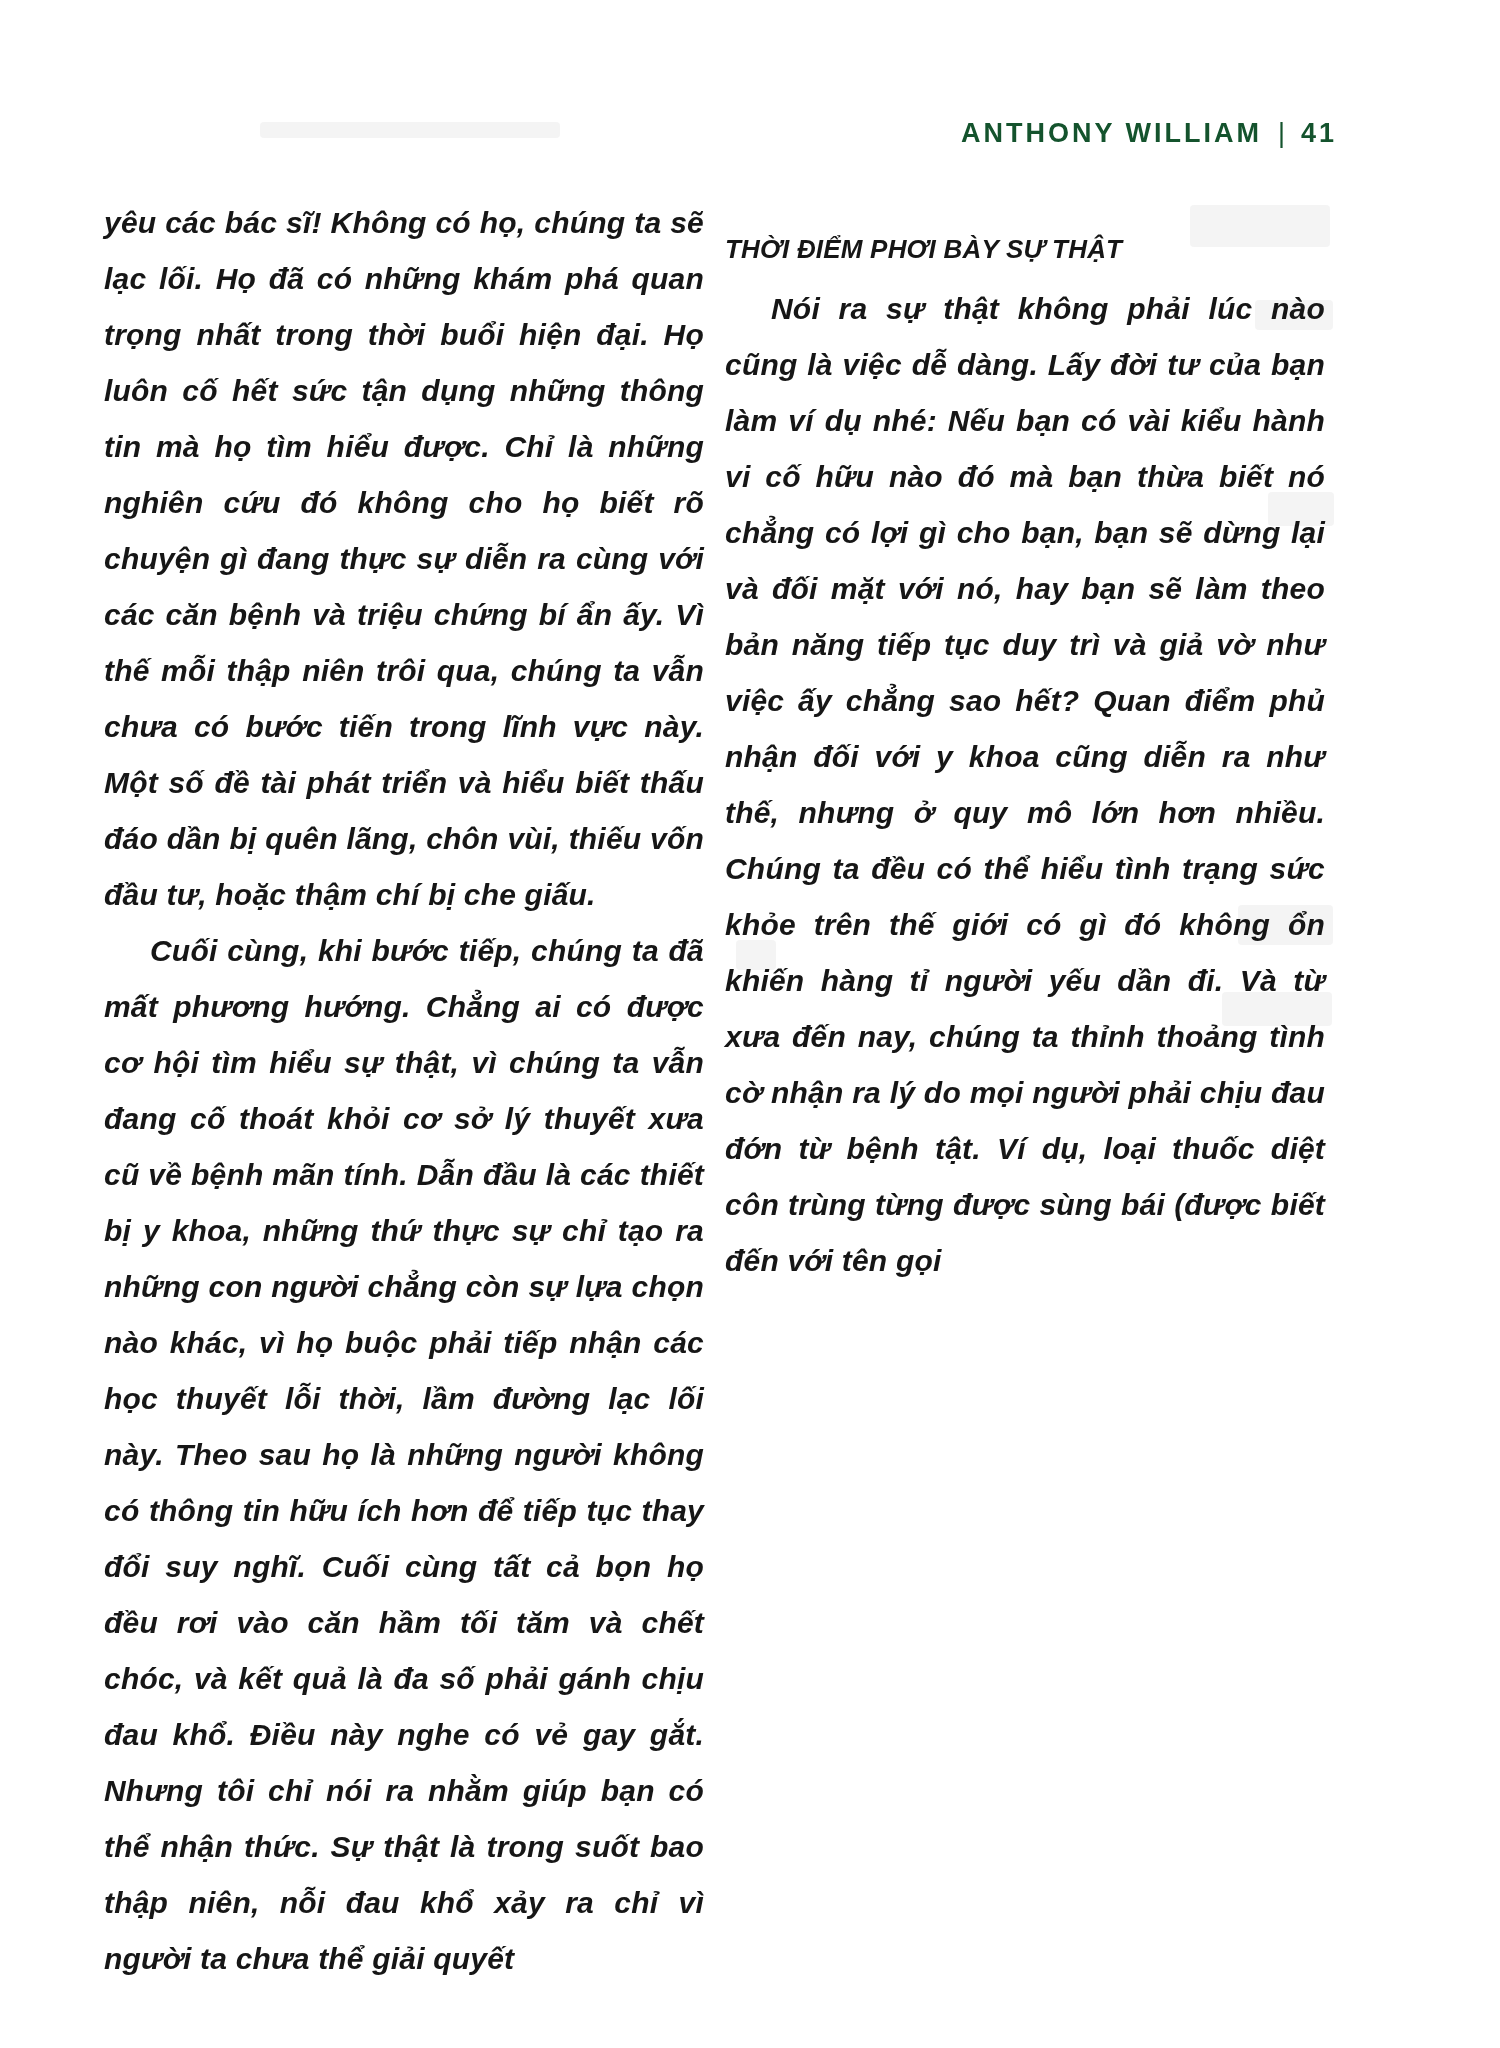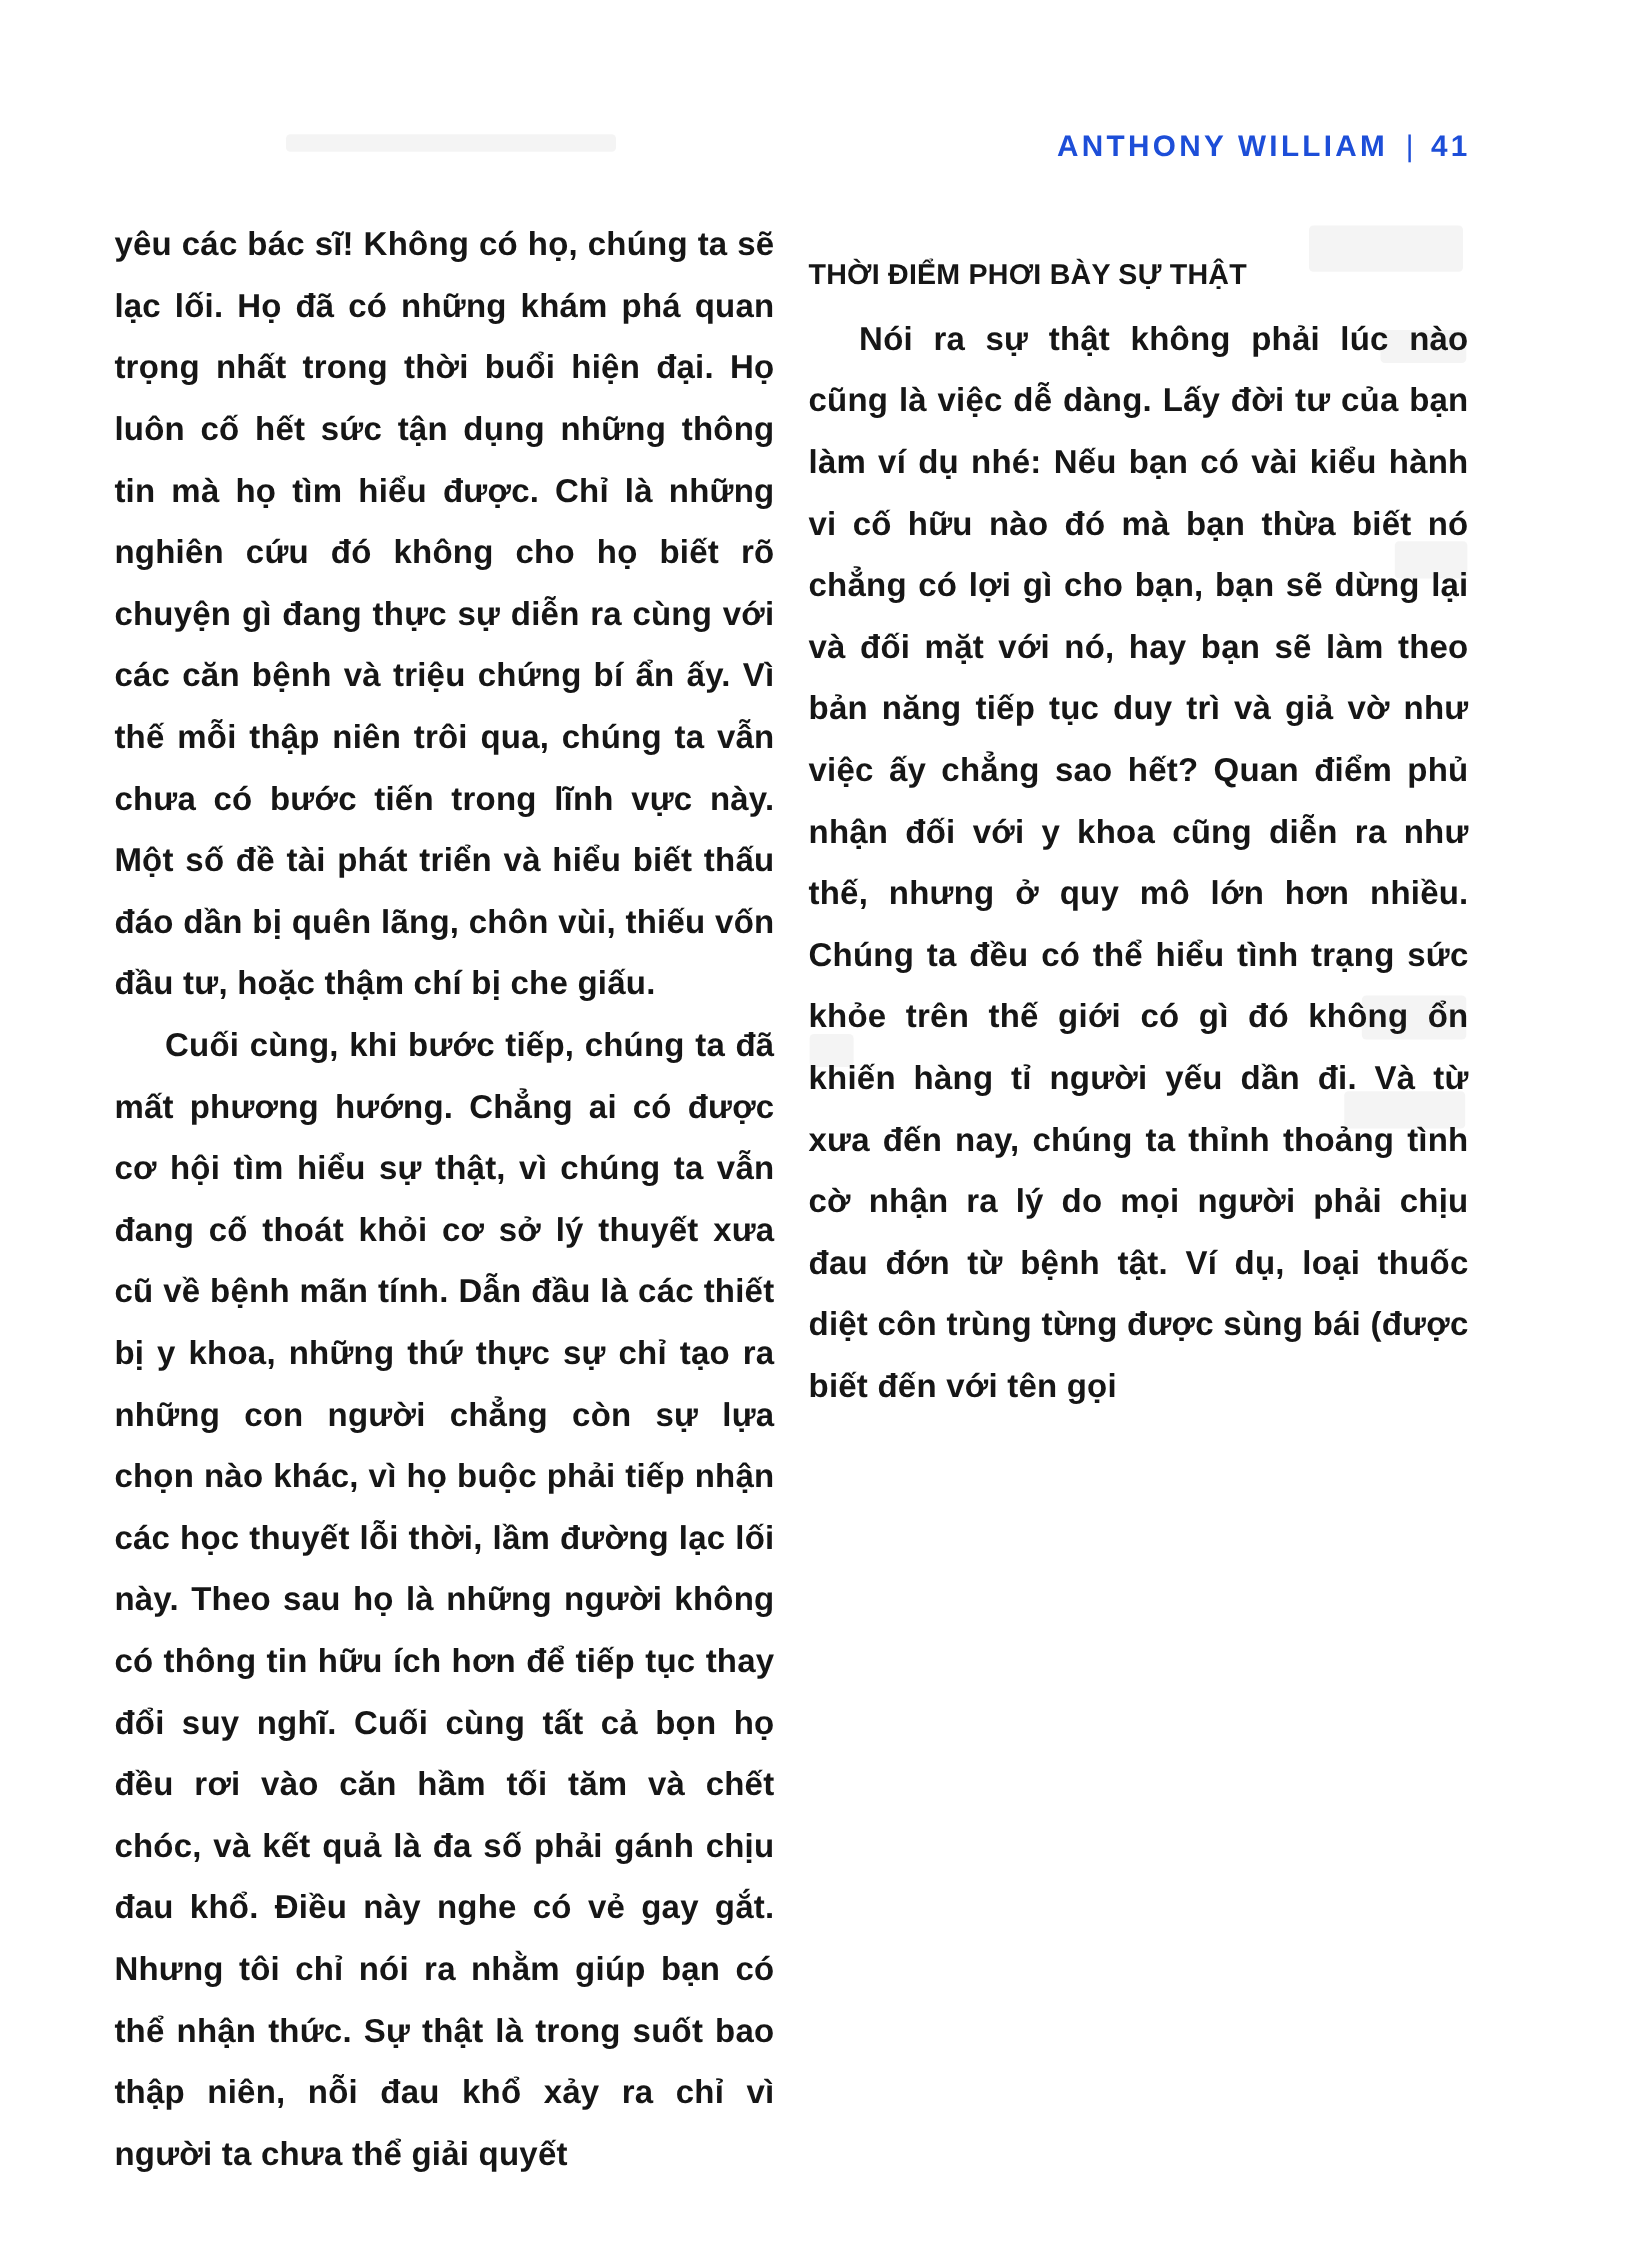--- a/index.html
+++ b/index.html
@@ -21,31 +21,32 @@
     top: 118px;
     width: 1233px;
   }
   .running-header {
     display: flex;
     justify-content: flex-end;
     align-items: baseline;
     font-size: 27px;
     font-weight: 700;
     letter-spacing: 3px;
-    color: #1d4ed8;
+    color: #14532d;
     margin-bottom: 46px;
   }
   .running-header .sep {
     margin: 0 16px;
     font-weight: 400;
     letter-spacing: 0;
   }
   .columns {
     display: flex;
-    gap: 31px;
+    gap: 21px;
+    font-style: italic;
   }
   .col {
     width: 600px;
     font-size: 30px;
     font-weight: 600;
     line-height: 56px;
     text-align: justify;
     letter-spacing: 0.2px;
   }
   .col p {

